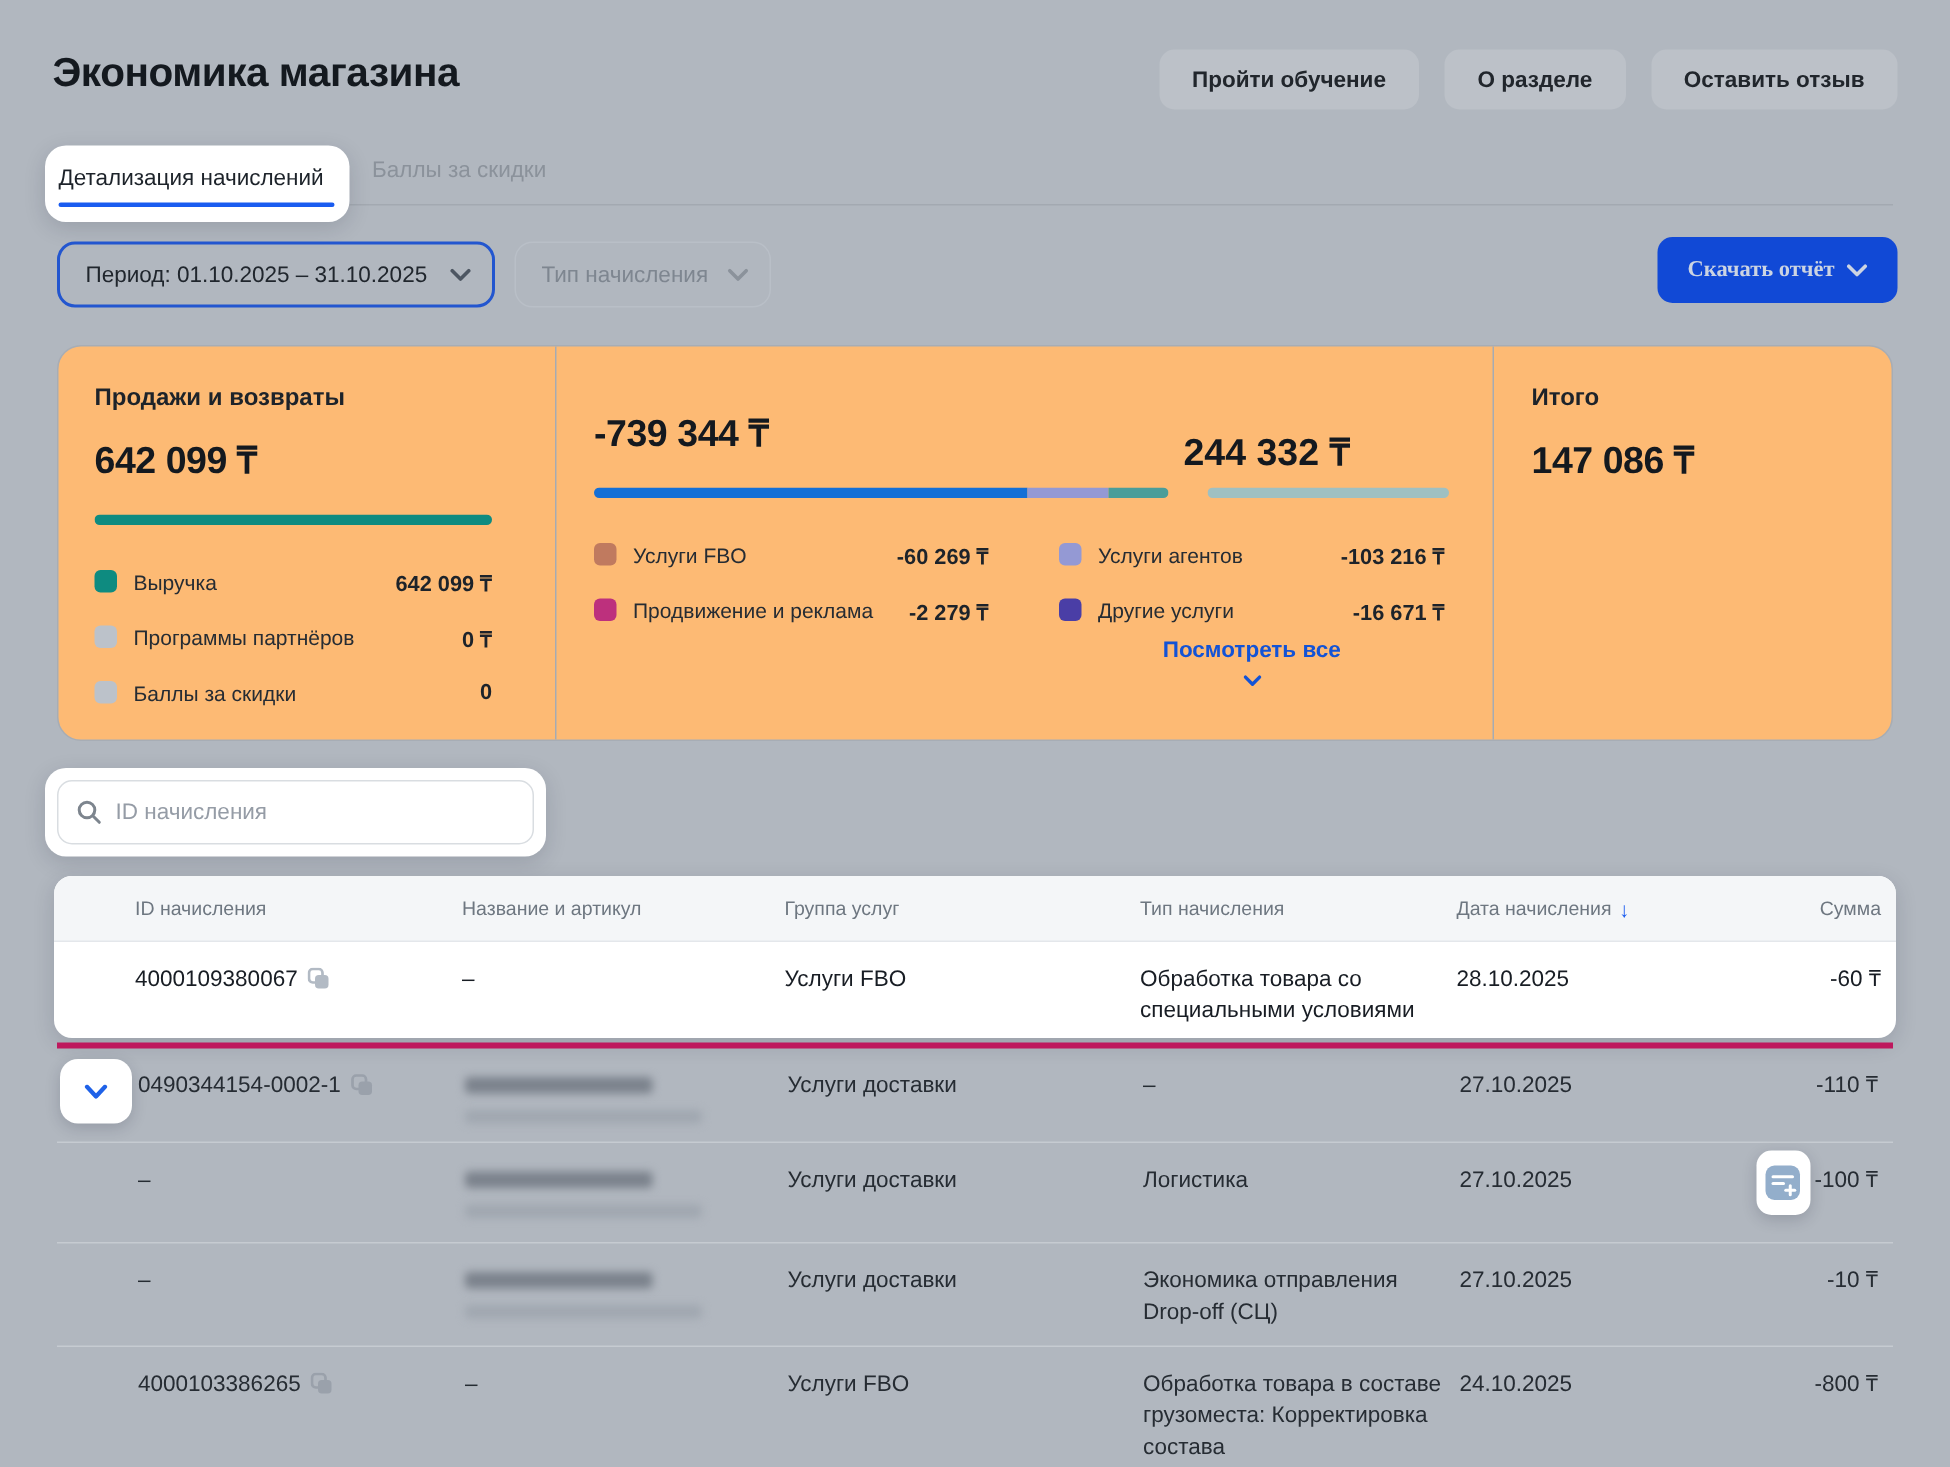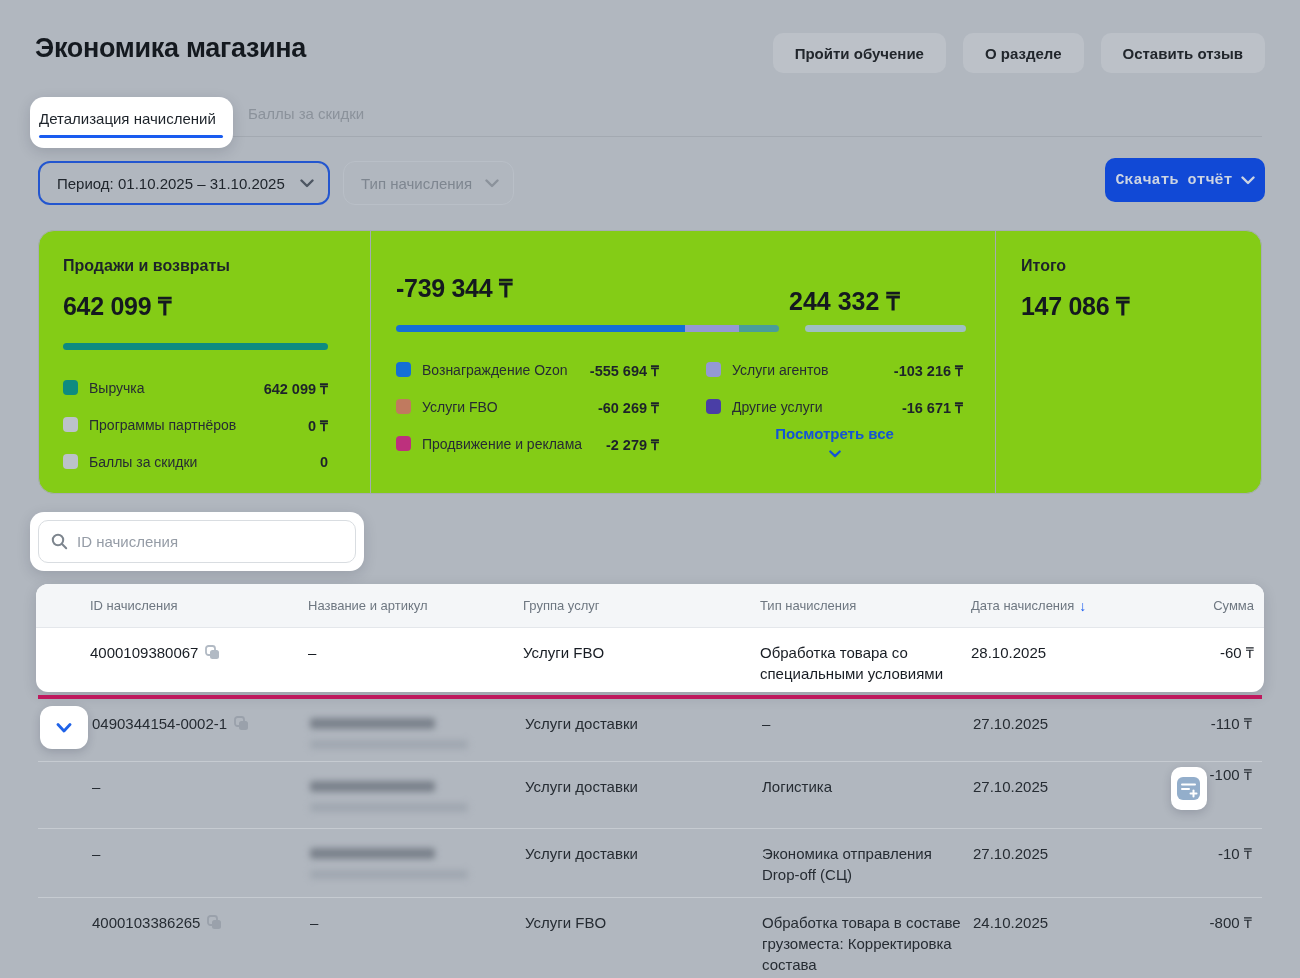--- a/index.html
+++ b/index.html
@@ -22,24 +22,24 @@
   .tab-inactive { position:absolute; left:248px; top:105px; font-size:15px; color:#8b929b; }
 
   
   .filter-period { position:absolute; left:38px; top:161px; width:292px; height:44px; border:2px solid #2356cf; border-radius:12px;
                    display:flex; align-items:center; padding:0 14px 0 17px; color:#20262d; font-size:15px; background:transparent; cursor:pointer; }
   .filter-type { position:absolute; left:343px; top:161px; width:171px; height:44px; border:1px solid #b9bfc7; border-radius:12px;
                  display:flex; align-items:center; padding:0 14px 0 17px; color:#7e8690; font-size:15px; cursor:pointer; }
   .filter-label { flex:1; white-space:nowrap; }
   .chev { width:14px; height:9px; flex:none; }
   .download-btn { position:absolute; right:35px; top:158px; height:44px; width:160px; background:#1149d6; border:none; border-radius:10px;
-                  display:flex; align-items:center; justify-content:center; gap:8px; color:#ccd4e2; font-family:Liberation Mono, monospace; font-size:15px; font-weight:700; cursor:pointer; }
-
-  
-  .summary-card { position:absolute; left:38px; top:230px; width:1224px; height:264px; background:#84cc16;
+                  display:flex; align-items:center; justify-content:center; gap:8px; color:#ccd4e2; font-family:Liberation Serif, serif; font-size:15px; font-weight:700; cursor:pointer; }
+
+  
+  .summary-card { position:absolute; left:38px; top:230px; width:1224px; height:264px; background:#fdba74;
                   border:1px solid #a7adb5; border-radius:16px; display:flex; }
   .sec { padding-top:26px; }
   .sec-title { font-size:16px; font-weight:700; color:#1d232a; }
   .big-val { font-size:25px; font-weight:800; color:#14191f; margin-top:13px; letter-spacing:-0.3px; }
   .sec-sales { width:332px; padding-left:24px; padding-right:42px; border-right:1px solid #a5abb3; }
   .bar { height:7px; border-radius:4px; margin-top:21px; overflow:hidden; display:flex; }
   .bar > span { display:block; height:100%; }
   .legend { margin-top:19px; }
   .legend-row { display:flex; align-items:center; height:37px; }
   .dot { width:15px; height:15px; border-radius:4px; margin-right:11px; flex:none; }
@@ -83,21 +83,21 @@
   .cell-id { display:flex; align-items:flex-start; gap:7px; }
   .cell-sum { text-align:right; }
   .sum-flex { display:flex; justify-content:flex-end; align-items:flex-start; }
   .copy-ic { margin-top:3px; flex:none; }
   .blur-line1 { width:125px; height:11px; margin-top:19px; background:#7b828c; border-radius:3px; filter:blur(3px); }
   .blur-line2 { width:158px; height:9px; margin-top:11px; background:#a0a7b0; border-radius:3px; filter:blur(3px); }
   .expand-box { position:absolute; left:2px; top:7px; width:48px; height:43px; background:#fff; border-radius:12px;
                 box-shadow:0 3px 10px rgba(20,30,50,0.18); display:flex; align-items:center; justify-content:center; cursor:pointer; }
   .doc-badge { width:36px; height:43px; background:#fff; border-radius:10px; box-shadow:0 3px 10px rgba(20,30,50,0.18);
                display:flex; align-items:center; justify-content:center; margin-top:5px; margin-right:3px; }
-  .doc-badge + span { margin-top:2px; }
+  .doc-badge + span { margin-top:14px; }
 </style>
 </head>
 <body>
 
 <div class="page">
 
   <div class="page-title">Экономика магазина</div>
   <div class="top-buttons">
     <button class="top-btn">Пройти обучение</button>
     <button class="top-btn">О разделе</button>
@@ -165,25 +165,20 @@
           <span style="background: rgb(20, 111, 214); width: 75.5%;"></span>
           <span style="background: rgb(148, 153, 212); width: 14%;"></span>
           <span style="background: rgb(74, 157, 153); width: 10.5%;"></span>
         </div>
         <div class="bar2 bar-pos">
           <span style="background: rgb(159, 192, 194); width: 100%;"></span>
         </div>
       </div>
       <div class="legend2">
         <div>
-          <div class="legend-row">
-            <span class="dot" style="background: rgb(20, 111, 214);"></span>
-            <span class="lg-label">Вознаграждение Ozon</span>
-            <span class="lg-val">-555 694 ₸</span>
-          </div>
           <div class="legend-row">
             <span class="dot" style="background: rgb(192, 122, 95);"></span>
             <span class="lg-label">Услуги FBO</span>
             <span class="lg-val">-60 269 ₸</span>
           </div>
           <div class="legend-row">
             <span class="dot" style="background: rgb(189, 48, 125);"></span>
             <span class="lg-label">Продвижение и реклама</span>
             <span class="lg-val">-2 279 ₸</span>
           </div>

